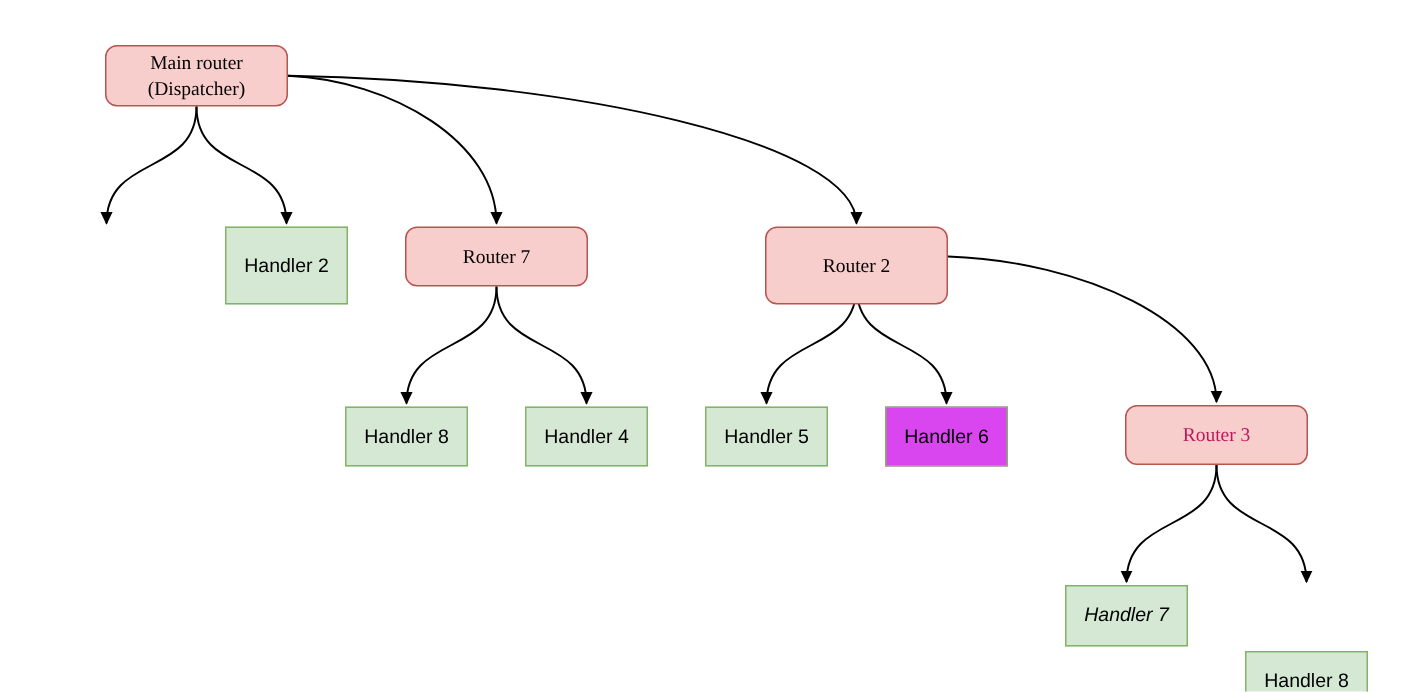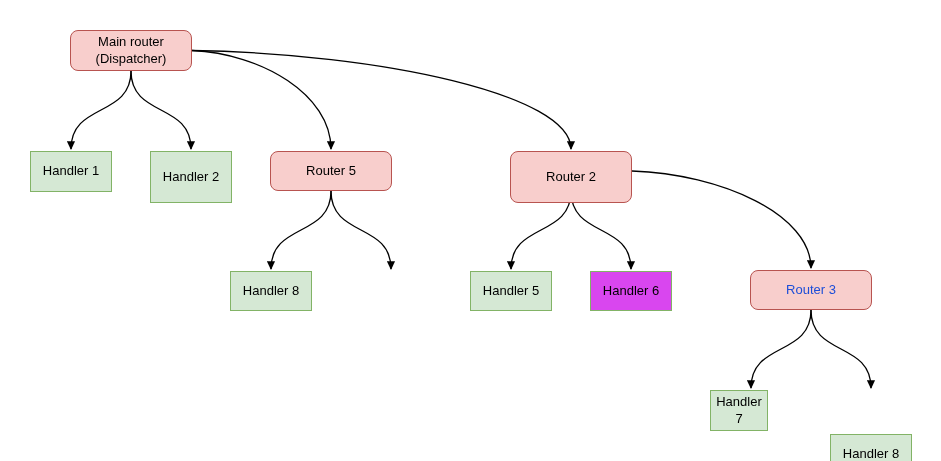--- a/index.html
+++ b/index.html
@@ -25,21 +25,21 @@
     display: flex;
     align-items: center;
     justify-content: center;
     text-align: center;
     font-size: 13px;
     line-height: 1.25;
     color: #000000;
     white-space: pre-line;
     z-index: 2;
   }
-  .node.router { border-radius: 8px; }
+  .node.router { border-radius: 8px; font-family: Liberation Serif, serif; }
   .node.handler { border-radius: 0; }
   .edge-path {
     fill: none;
     stroke-width: 1.3px;
   }
 </style>
 </head>
 <body>
 
 <div id="diagram-canvas">
@@ -59,23 +59,23 @@
         <path class="edge-path" d="M571,191 C571,237.8 511,222.2 511,269" stroke="#000000" marker-end="url(#arrowhead)"></path>
         <path class="edge-path" d="M571,191 C571,237.8 631,222.2 631,269" stroke="#000000" marker-end="url(#arrowhead)"></path>
         <path class="edge-path" d="M632,171 C721.5,174 811,214.65 811,268" stroke="#000000" marker-end="url(#arrowhead)"></path>
         <path class="edge-path" d="M811,310 C811,356.8 751,341.2 751,388" stroke="#000000" marker-end="url(#arrowhead)"></path>
         <path class="edge-path" d="M811,310 C811,356.8 871,341.2 871,388" stroke="#000000" marker-end="url(#arrowhead)"></path>
       </g>
   </svg>
 
 <div class="node router" style="left: 70px; top: 30px; width: 122px; height: 41px; background: rgb(248, 206, 204); border: 1px solid rgb(184, 84, 80); color: rgb(0, 0, 0);">Main router
 (Dispatcher)</div>
-    <div class="node handler" style="left: 30px; top: 151px; width: 82px; height: 41px; background: rgb(213, 232, 212); border: 1px solid rgb(130, 179, 102); color: rgb(0, 0, 0);">Handler 1</div>
     <div class="node handler" style="left: 150px; top: 151px; width: 82px; height: 52px; background: rgb(213, 232, 212); border: 1px solid rgb(130, 179, 102); color: rgb(0, 0, 0);">Handler 2</div>
-    <div class="node router" style="left: 270px; top: 151px; width: 122px; height: 40px; background: rgb(248, 206, 204); border: 1px solid rgb(184, 84, 80); color: rgb(0, 0, 0);">Router 5</div>
+    <div class="node router" style="left: 270px; top: 151px; width: 122px; height: 40px; background: rgb(248, 206, 204); border: 1px solid rgb(184, 84, 80); color: rgb(0, 0, 0);">Router 7</div>
     <div class="node router" style="left: 510px; top: 151px; width: 122px; height: 52px; background: rgb(248, 206, 204); border: 1px solid rgb(184, 84, 80); color: rgb(0, 0, 0);">Router 2</div>
     <div class="node handler" style="left: 230px; top: 271px; width: 82px; height: 40px; background: rgb(213, 232, 212); border: 1px solid rgb(130, 179, 102); color: rgb(0, 0, 0);">Handler 8</div>
+    <div class="node handler" style="left: 350px; top: 271px; width: 82px; height: 40px; background: rgb(213, 232, 212); border: 1px solid rgb(130, 179, 102); color: rgb(0, 0, 0);">Handler 4</div>
     <div class="node handler" style="left: 470px; top: 271px; width: 82px; height: 40px; background: rgb(213, 232, 212); border: 1px solid rgb(130, 179, 102); color: rgb(0, 0, 0);">Handler 5</div>
     <div class="node handler" style="left: 590px; top: 271px; width: 82px; height: 40px; background: #d946ef; border: 1px solid rgb(130, 179, 102); color: rgb(0, 0, 0);">Handler 6</div>
-    <div class="node router" style="left: 750px; top: 270px; width: 122px; height: 40px; background: rgb(248, 206, 204); border: 1px solid rgb(184, 84, 80); color: #1d4ed8;">Router 3</div>
-    <div class="node handler" style="left: 710px; top: 390px; width: 58px; height: 41px; background: rgb(213, 232, 212); border: 1px solid rgb(130, 179, 102); color: rgb(0, 0, 0);">Handler 7</div>
+    <div class="node router" style="left: 750px; top: 270px; width: 122px; height: 40px; background: rgb(248, 206, 204); border: 1px solid rgb(184, 84, 80); color: #be185d;">Router 3</div>
+    <div class="node handler" style="left: 710px; top: 390px; width: 82px; height: 41px; background: rgb(213, 232, 212); border: 1px solid rgb(130, 179, 102); color: rgb(0, 0, 0); font-style: italic;">Handler 7</div>
     <div class="node handler" style="left: 830px; top: 390px; width: 82px; height: 41px; background: rgb(213, 232, 212); border: 1px solid rgb(130, 179, 102); color: rgb(0, 0, 0); margin-top: 44px;">Handler 8</div>
   </div>
 
 </body></html>

